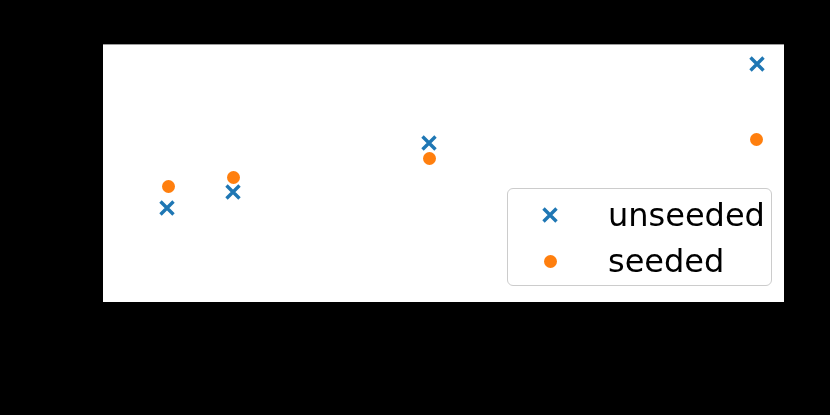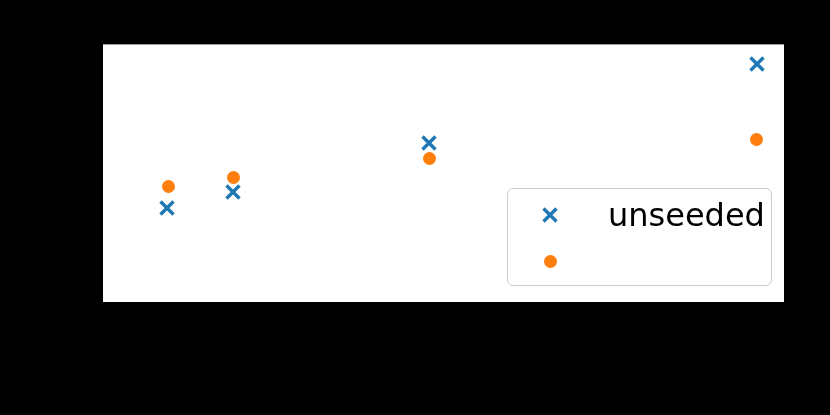--- a/index.html
+++ b/index.html
@@ -85,20 +85,21 @@
           <path d="M2.5 2.5 L15.5 15.5 M15.5 2.5 L2.5 15.5" fill="none" stroke="currentColor" stroke-width="3.4" stroke-linecap="butt"></path>
         </svg>
       </span>
       <span class="legend-label">unseeded</span>
     </div>
 
     <div class="legend-row">
       <span class="legend-marker" style="color: rgb(255, 127, 14);">
         <span class="dot-glyph"></span>
       </span>
+      <span class="legend-label">seeded</span>
     </div>
 
   </div>
 <span class="marker" style="left: 158px; top: 199px;">
       <svg width="18" height="18" viewBox="0 0 18 18">
         <path d="M2.5 2.5 L15.5 15.5 M15.5 2.5 L2.5 15.5" fill="none" stroke="#1f77b4" stroke-width="3.4" stroke-linecap="butt"></path>
       </svg>
     </span>
     <span class="marker" style="left: 224px; top: 183px;">
       <svg width="18" height="18" viewBox="0 0 18 18">

